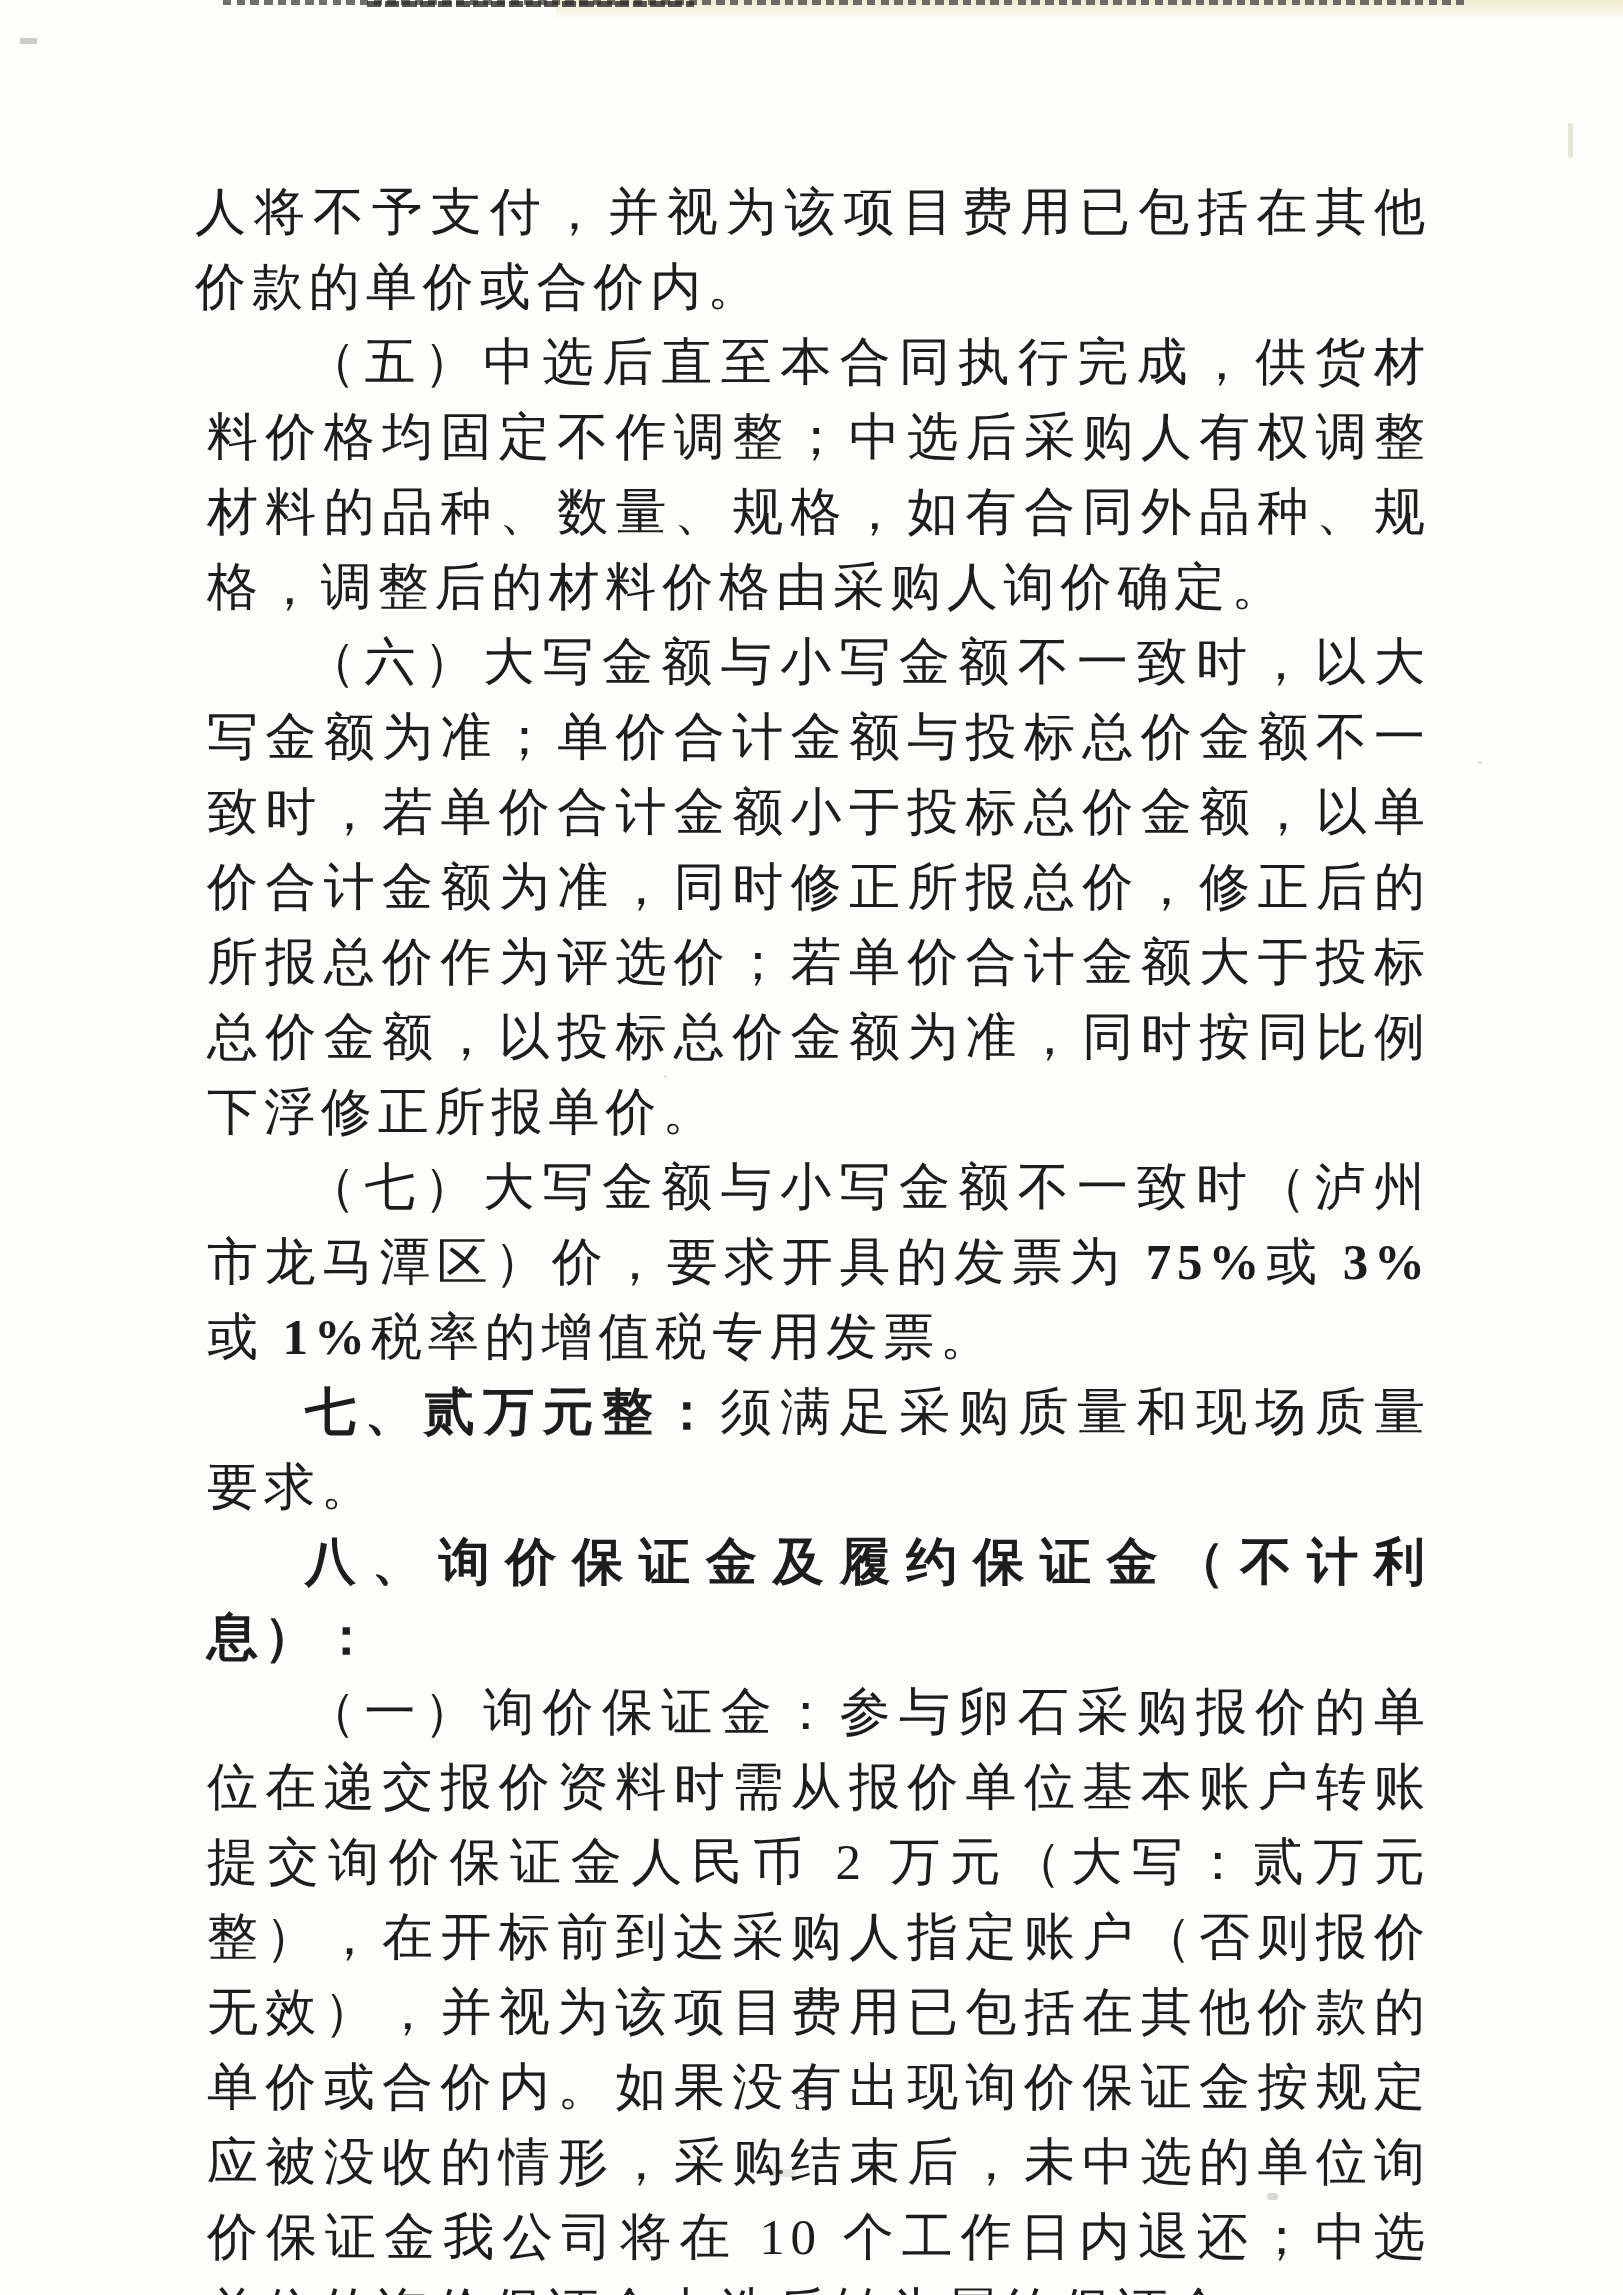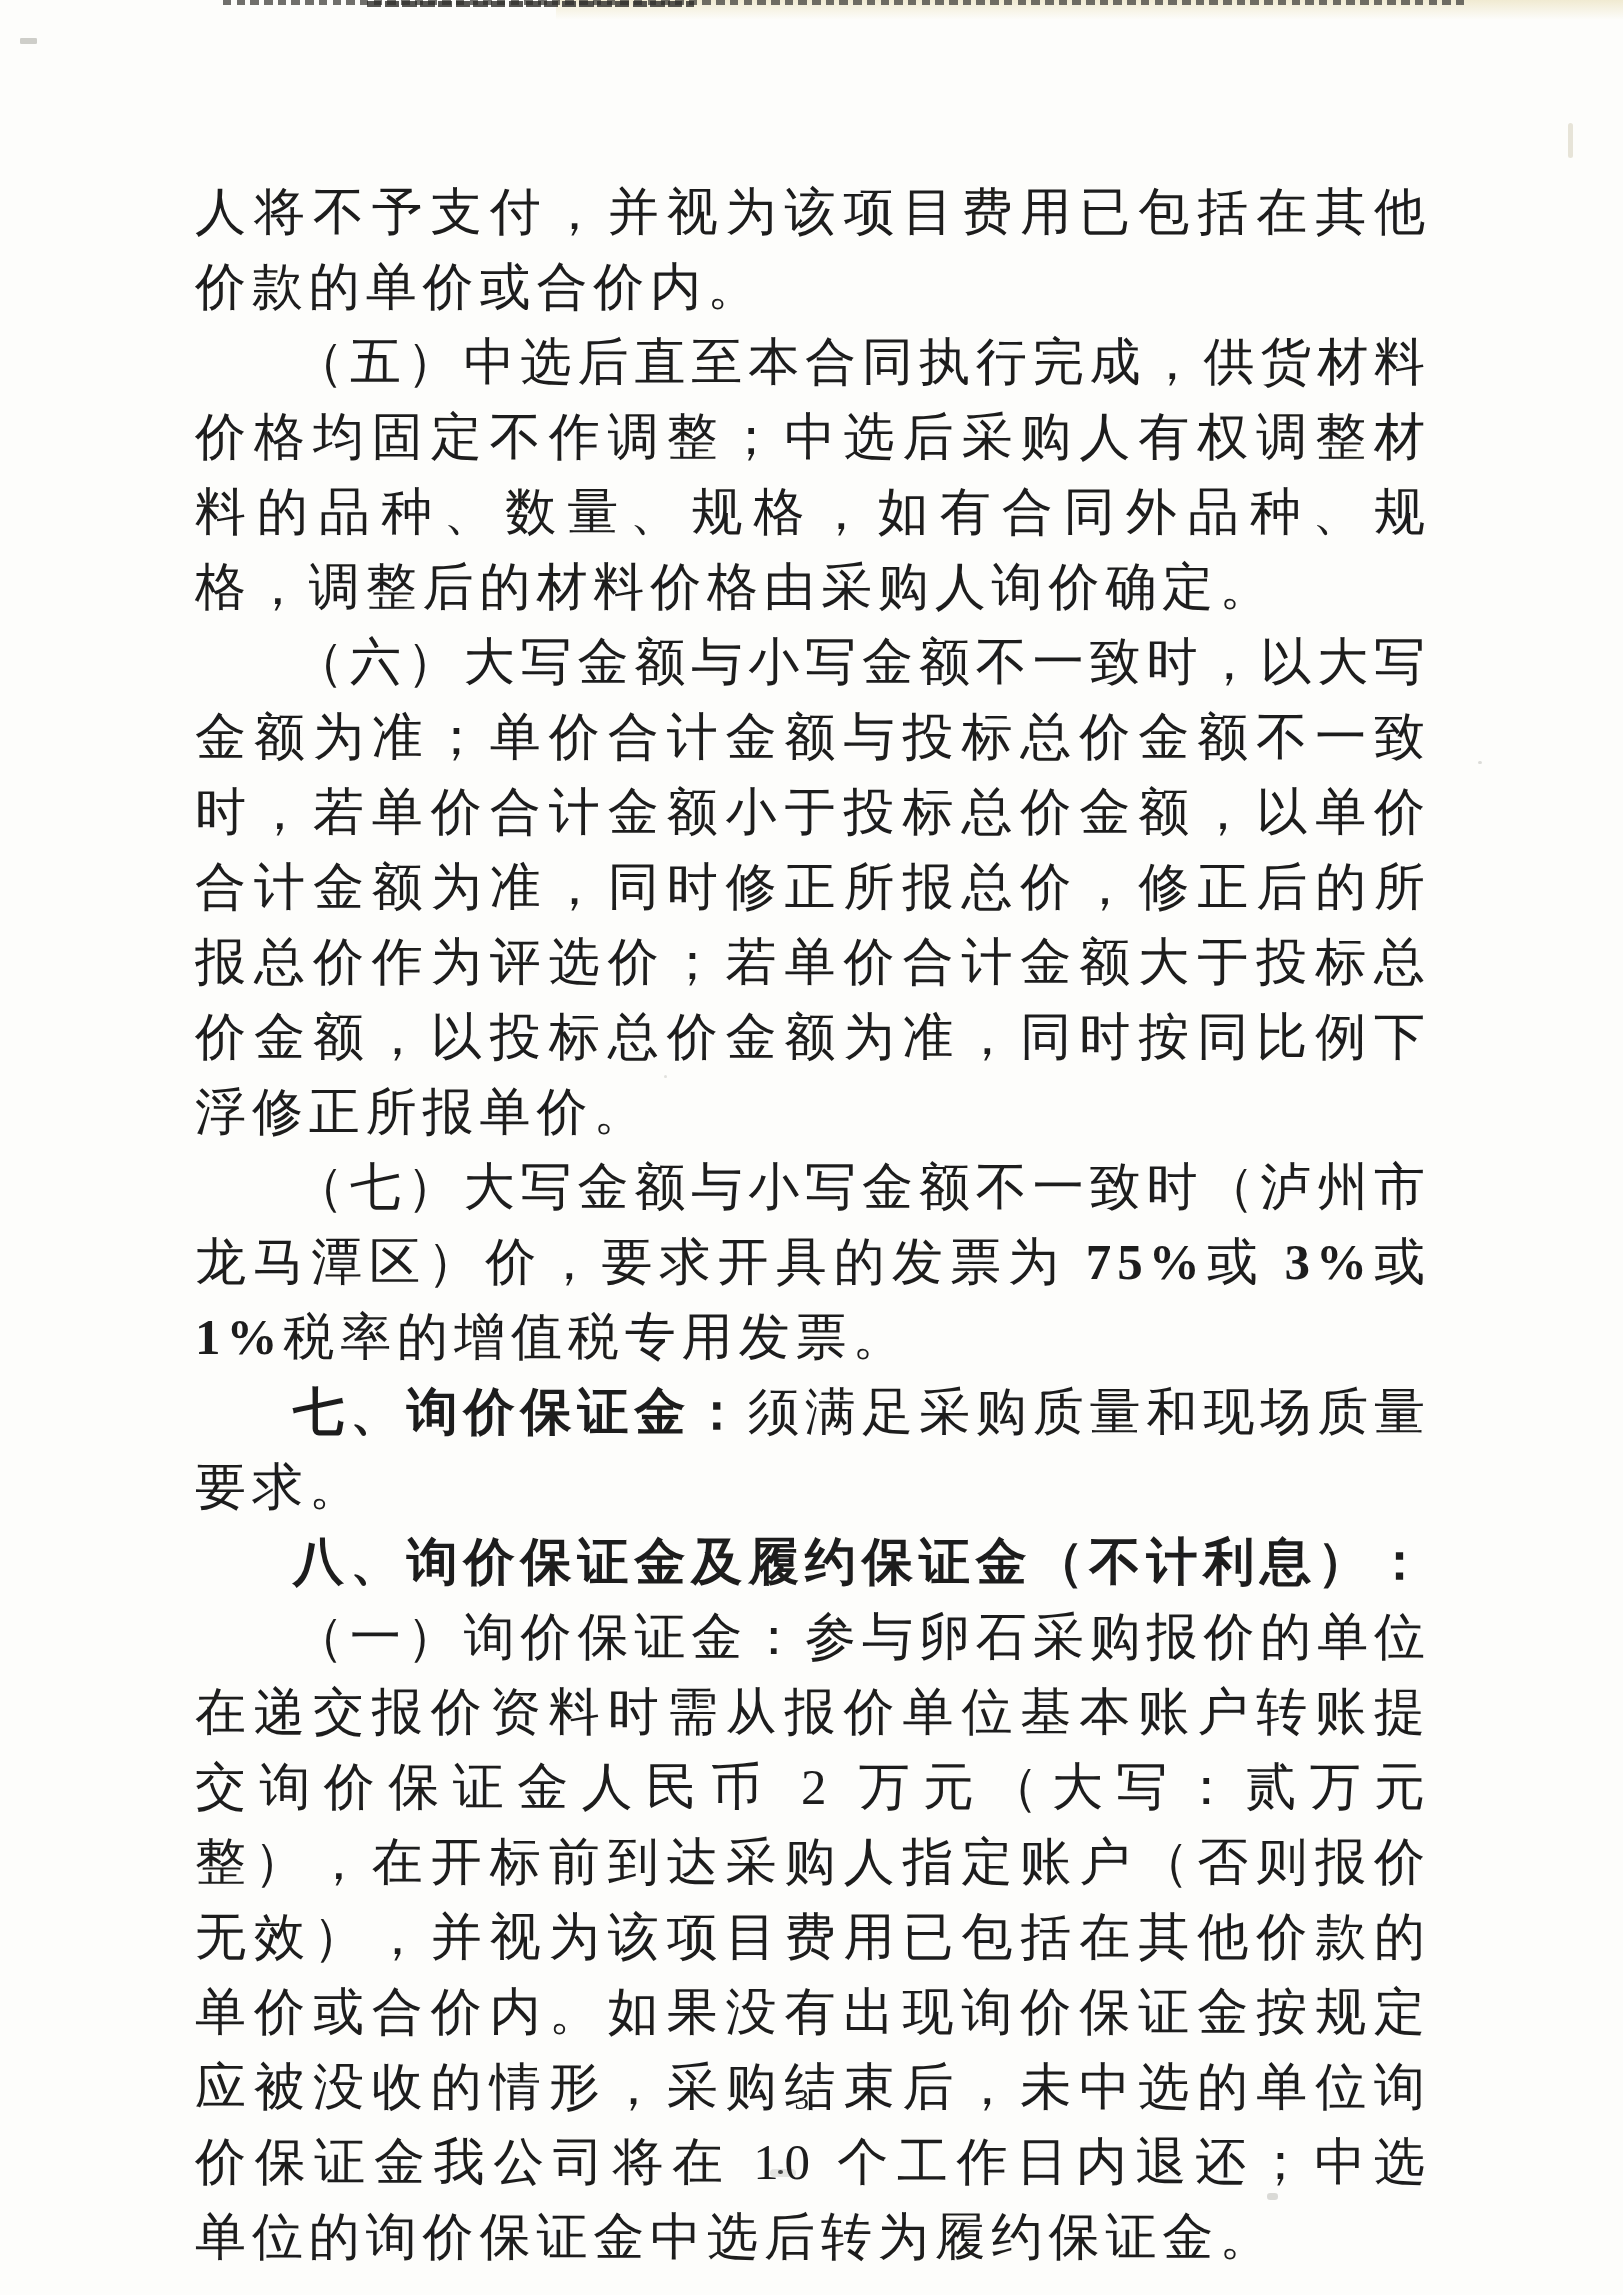--- a/index.html
+++ b/index.html
@@ -13,21 +13,21 @@
     background:#fdfdfb;
     color:#1d1d1d;
   }
   
   .doc{
     position:absolute;left:195px;top:175px;width:1236px;
     font-size:51px;line-height:75px;letter-spacing:5.9px;
     text-align:justify;text-justify:inter-character;
   }
   .para{margin:0;padding:0;}
-  .para.indent{text-indent:98px;}
+  .para.indent{text-indent:98px;margin-left:12px;}
   .seg.bold{font-weight:bold;}
   .seg.latin{font-family:"Liberation Serif", serif;}
   
   .page-number{
     position:absolute;left:0;right:19.6px;top:2083px;
     text-align:center;font-size:29px;letter-spacing:0;
     color:#222;
   }
   
   .artifact{position:absolute;pointer-events:none;}
@@ -69,21 +69,21 @@
   <div class="artifact a-speck2"></div>
   <div class="artifact a-dot1b"></div>
   <div class="artifact a-dot1"></div>
   <div class="artifact a-dot2"></div>
 
   <main class="doc">
       <p class="para"><span class="seg">人将不予支付，并视为该项目费用已包括在其他价款的单价或合价内。</span></p>
       <p class="para indent"><span class="seg">（五）中选后直至本合同执行完成，供货材料价格均固定不作调整；中选后采购人有权调整材料的品种、数量、规格，如有合同外品种、规格，调整后的材料价格由采购人询价确定。</span></p>
       <p class="para indent"><span class="seg">（六）大写金额与小写金额不一致时，以大写金额为准；单价合计金额与投标总价金额不一致时，若单价合计金额小于投标总价金额，以单价合计金额为准，同时修正所报总价，修正后的所报总价作为评选价；若单价合计金额大于投标总价金额，以投标总价金额为准，同时按同比例下浮修正所报单价。</span></p>
       <p class="para indent"><span class="seg">（七）大写金额与小写金额不一致时（泸州市龙马潭区）价，要求开具的发票为 </span><span class="seg bold latin">75%</span><span class="seg">或 </span><span class="seg bold latin">3%</span><span class="seg">或 </span><span class="seg bold latin">1%</span><span class="seg">税率的增值税专用发票。</span></p>
-      <p class="para indent"><span class="seg bold">七、询价保证金：</span><span class="seg">须满足采购质量和现场质量要求。</span></p>
+      <p class="para indent"><span class="seg bold">七、贰万元整：</span><span class="seg">须满足采购质量和现场质量要求。</span></p>
       <p class="para indent"><span class="seg bold">八、询价保证金及履约保证金（不计利息）：</span></p>
       <p class="para indent"><span class="seg">（一）询价保证金：参与卵石采购报价的单位在递交报价资料时需从报价单位基本账户转账提交询价保证金人民币 </span><span class="seg latin">2</span><span class="seg"> 万元（大写：贰万元整），在开标前到达采购人指定账户（否则报价无效），并视为该项目费用已包括在其他价款的单价或合价内。如果没有出现询价保证金按规定应被没收的情形，采购结束后，未中选的单位询价保证金我公司将在 </span><span class="seg latin">10</span><span class="seg"> 个工作日内退还；中选单位的询价保证金中选后转为履约保证金。</span></p>
     </main>
 
   <div class="page-number">3</div>
 
 </div>
 
 
 </body></html>

